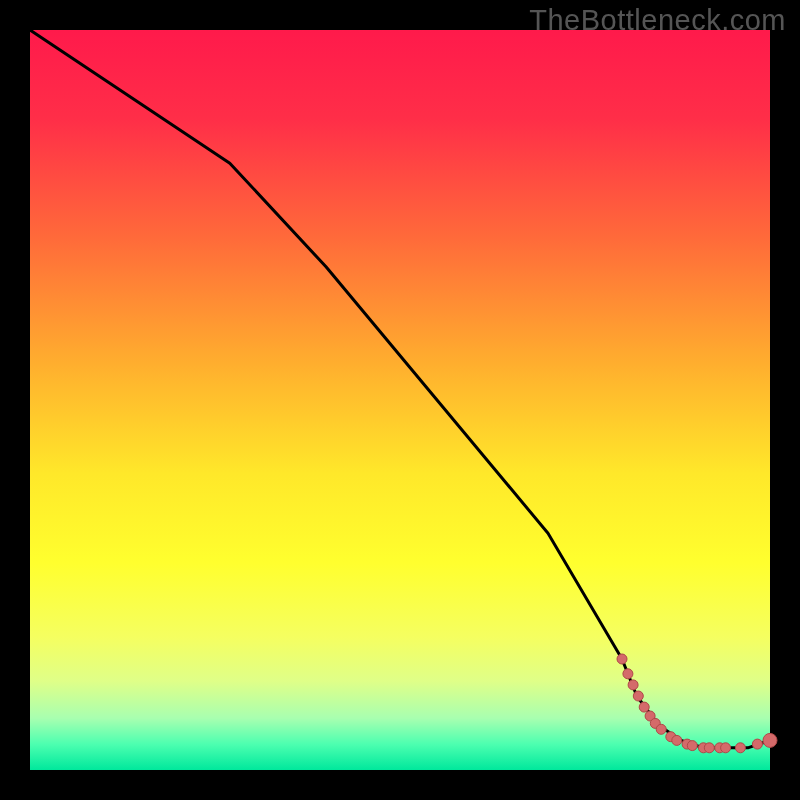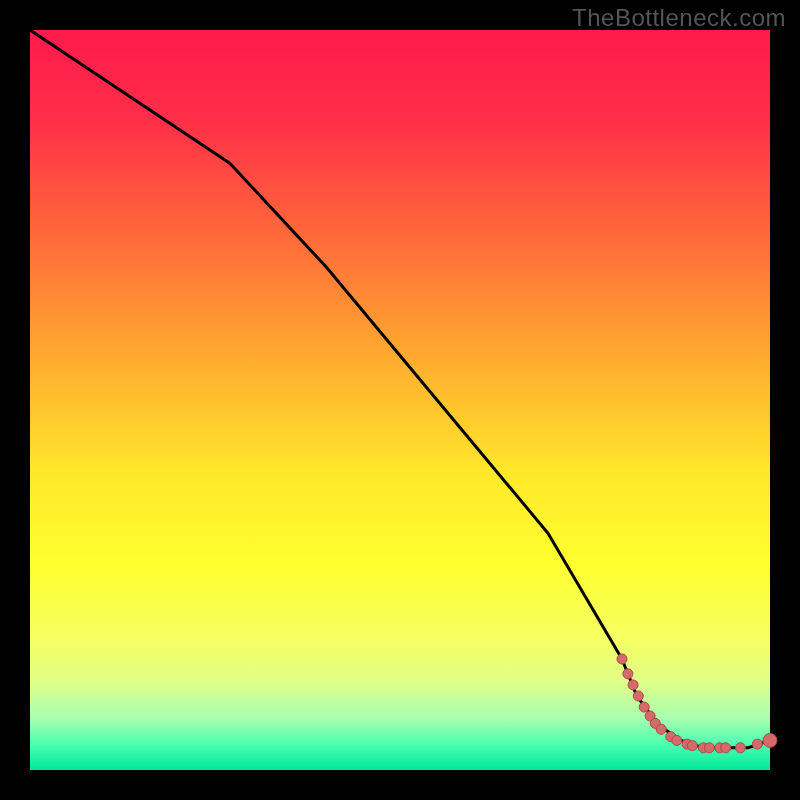--- a/index.html
+++ b/index.html
@@ -14,21 +14,21 @@
   .stage {
     position: relative;
     width: 800px;
     height: 800px;
   }
   .watermark {
     position: absolute;
     top: 4px;
     right: 14px;
     color: #555;
-    font-size: 24px;
+    font-size: 29px;
     letter-spacing: 0.5px;
     font-weight: 400;
     z-index: 50;
     margin-left: 32px;
   }
   svg.plot {
     position: absolute;
     left: 0;
     top: 0;
     width: 800px;

